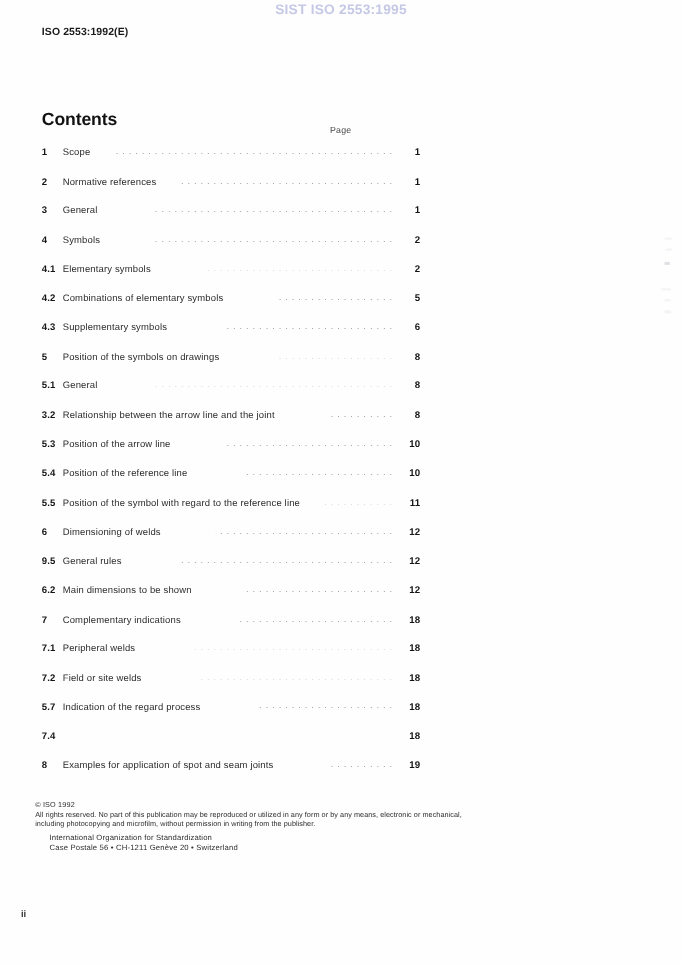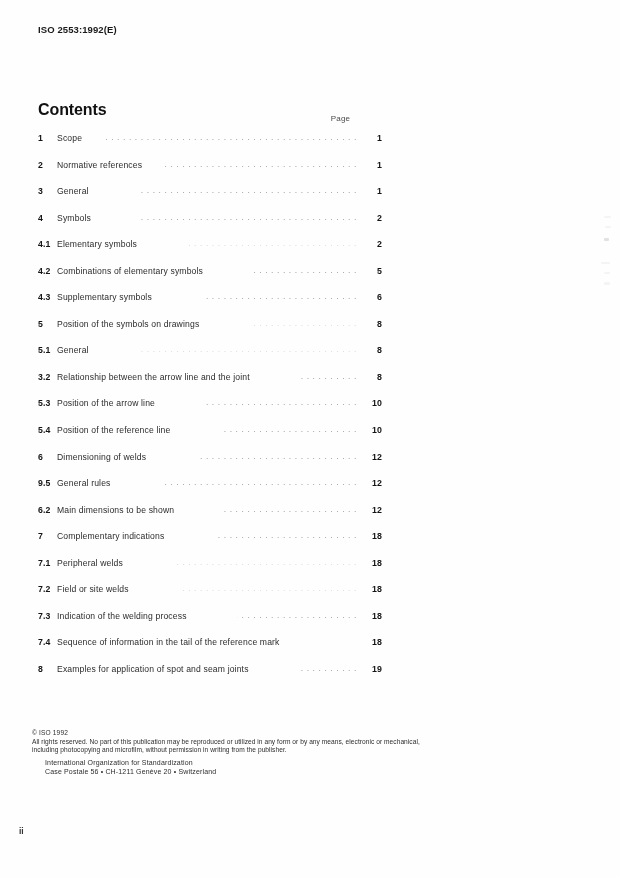--- a/index.html
+++ b/index.html
@@ -57,21 +57,21 @@
     font-weight: bold;
     letter-spacing: -0.1px;
     color: #111;
   }
 
   .page-col-label {
     position: absolute;
     left: 300px;
     top: 114px;
     width: 81px;
-    text-align: center;
+    text-align: left;
     font-size: 8px;
     color: #4a4a4a;
     letter-spacing: 0.2px;
   }
 
   
   .toc {
     position: absolute;
     left: 38px;
     top: 133px;
@@ -188,20 +188,21 @@
     position: absolute;
     background: #f4f4f6;
     border-radius: 1px;
   }
 </style>
 </head>
 <body>
 
 <div class="page">
 
+  <div class="watermark">SIST ISO 2553:1995</div>
 
   <div class="doc-ref">ISO 2553:1992(E)</div>
 
   <div class="contents-title">Contents</div>
 
   <div class="page-col-label">Page</div>
 
   <div class="toc" id="toc-list">
       <div class="toc-row gap-sm">
         <span class="toc-num">1</span>
@@ -268,20 +269,26 @@
         <span class="toc-title">Position of the arrow line</span>
         <span class="toc-dots"></span>
         <span class="toc-page">10</span>
       </div>
       <div class="toc-row gap-md">
         <span class="toc-num">5.4</span>
         <span class="toc-title">Position of the reference line</span>
         <span class="toc-dots"></span>
         <span class="toc-page">10</span>
       </div>
+      <div class="toc-row gap-sm">
+        <span class="toc-num">5.5</span>
+        <span class="toc-title">Position of the symbol with regard to the reference line</span>
+        <span class="toc-dots faint"></span>
+        <span class="toc-page">11</span>
+      </div>
       <div class="toc-row gap-md">
         <span class="toc-num">6</span>
         <span class="toc-title">Dimensioning of welds</span>
         <span class="toc-dots"></span>
         <span class="toc-page">12</span>
       </div>
       <div class="toc-row gap-md">
         <span class="toc-num">9.5</span>
         <span class="toc-title">General rules</span>
         <span class="toc-dots"></span>
@@ -305,28 +312,27 @@
         <span class="toc-dots faint"></span>
         <span class="toc-page">18</span>
       </div>
       <div class="toc-row gap-md">
         <span class="toc-num">7.2</span>
         <span class="toc-title">Field or site welds</span>
         <span class="toc-dots faint"></span>
         <span class="toc-page">18</span>
       </div>
       <div class="toc-row gap-md">
-        <span class="toc-num">7.3</span>
-        <span class="toc-title">Indication of the welding process</span>
+        <span class="toc-num">5.7</span>
+        <span class="toc-title">Indication of the regard process</span>
         <span class="toc-dots"></span>
         <span class="toc-page">18</span>
       </div>
       <div class="toc-row gap-sm">
         <span class="toc-num">7.4</span>
-        <span class="toc-title">Sequence of information in the tail of the reference mark</span>
         <span class="toc-dots none"></span>
         <span class="toc-page">18</span>
       </div>
       <div class="toc-row gap-md">
         <span class="toc-num">8</span>
         <span class="toc-title">Examples for application of spot and seam joints</span>
         <span class="toc-dots"></span>
         <span class="toc-page">19</span>
       </div>
     </div>

